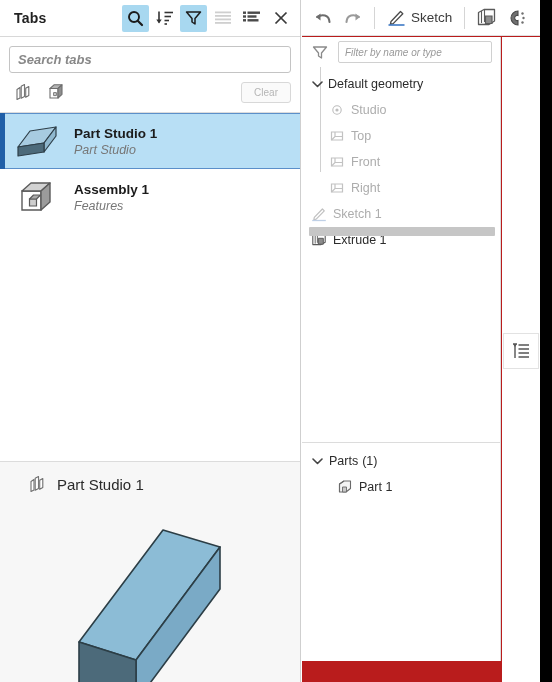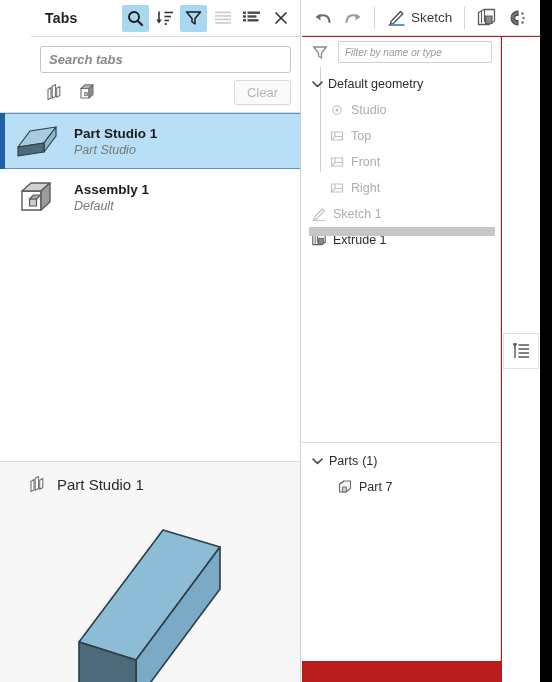--- a/index.html
+++ b/index.html
@@ -20,21 +20,20 @@
 
   
   #tabs-panel {
     position: absolute;
     left: 0; top: 0;
     width: 301px;
     height: 682px;
     background: #ffffff;
     border-right: 1px solid #cfcfcf;
     box-sizing: border-box;
-    padding-left: 31px;
   }
   #tabs-header {
     position: relative;
     height: 37px;
     border-bottom: 1px solid #d8d8d8;
     display: flex;
     align-items: center;
     padding: 0 6px 0 14px;
     box-sizing: border-box;
   }
@@ -90,21 +89,21 @@
     display: flex; align-items: center; justify-content: center;
     cursor: pointer;
     margin-right: 4px;
   }
   #clear-button {
     margin-left: auto;
     border: 1px solid #d8d8d8;
     border-radius: 3px;
     background: #fafafa;
     color: #b5b5b5;
-    font-size: 13px;
+    font-size: 10px;
     font-family: "Liberation Sans", sans-serif;
     padding: 4px 12px;
     cursor: default;
   }
 
   #tabs-list {
     position: absolute;
     left: 0; right: 0;
     top: 112px;
     bottom: 221px;
@@ -466,21 +465,21 @@
           <svg width="44" height="40" viewBox="0 0 44 40">
             <path d="M7 14 L26 14 L26 33 L7 33 Z" fill="#ffffff" stroke="#5a5a5a" stroke-width="1.4"></path>
             <path d="M7 14 L16 6 L35 6 L26 14 Z" fill="#d2d2d2" stroke="#5a5a5a" stroke-width="1.4" stroke-linejoin="round"></path>
             <path d="M26 14 L35 6 L35 25 L26 33 Z" fill="#9b9b9b" stroke="#5a5a5a" stroke-width="1.4" stroke-linejoin="round"></path>
             <path d="M14.5 22 L21.5 22 L21.5 29 L14.5 29 Z" fill="#cfcfcf" stroke="#5a5a5a" stroke-width="1.2"></path>
             <path d="M14.5 22 L18.5 18 L25.5 18 L21.5 22 Z" fill="#aaaaaa" stroke="#5a5a5a" stroke-width="1.2" stroke-linejoin="round"></path>
           </svg>
         </div>
         <div class="tab-text">
           <div class="tab-name">Assembly 1</div>
-          <div class="tab-type">Default</div>
+          <div class="tab-type">Features</div>
         </div>
       </div>
 
     </div>
 
     <div id="preview-pane">
       <div id="preview-header">
         <svg width="20" height="20" viewBox="0 0 20 20" style="margin-left:14px">
           <g fill="#fff" stroke="#6e6e6e" stroke-width="1.1" stroke-linejoin="round">
             <path d="M3 7.5 L6 5.5 L6 16 L3 17.5 Z"></path>
@@ -650,21 +649,21 @@
         <span style="margin-left:4px;color:#2b2b2b">(1)</span>
       </div>
       <div id="part-row">
         <span class="ft-icon">
           <svg width="16" height="16" viewBox="0 0 16 16">
             <path d="M2.5 5 L7 2 L13.5 2 L13.5 9.5 L9 13 L2.5 13 Z" fill="#f4f4f4" stroke="#6a6a6a" stroke-width="1.1" stroke-linejoin="round"></path>
             <path d="M2.5 13 L2.5 5 L7 2" fill="none" stroke="#6a6a6a" stroke-width="1.1"></path>
             <path d="M5.5 8 L9.5 8 L9.5 13 L5.5 13 Z" fill="#c9c9c9" stroke="#6a6a6a" stroke-width="0.9"></path>
           </svg>
         </span>
-        <span>Part 7</span>
+        <span>Part 1</span>
       </div>
     </div>
 
     <div id="side-flyout">
       <svg width="20" height="18" viewBox="0 0 20 18">
         <path d="M2 2 L6 2 M4 2 L4 16" fill="none" stroke="#555" stroke-width="1.4"></path>
         <path d="M2.2 2.2 L4 5 L5.8 2.2" fill="#555"></path>
         <g stroke="#555" stroke-width="1.5">
           <line x1="7.5" y1="3" x2="18" y2="3"></line>
           <line x1="7.5" y1="7" x2="18" y2="7"></line>

